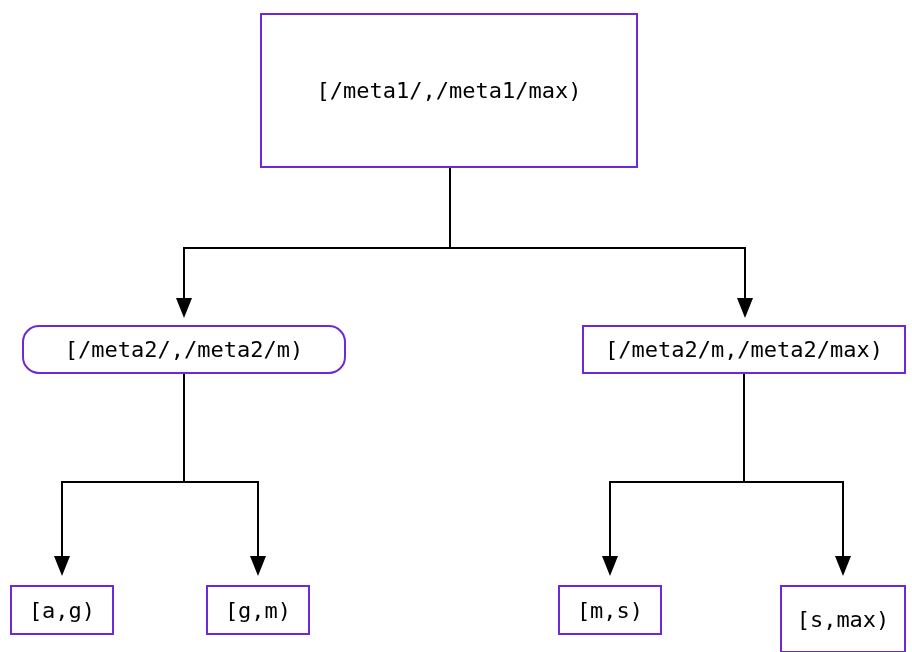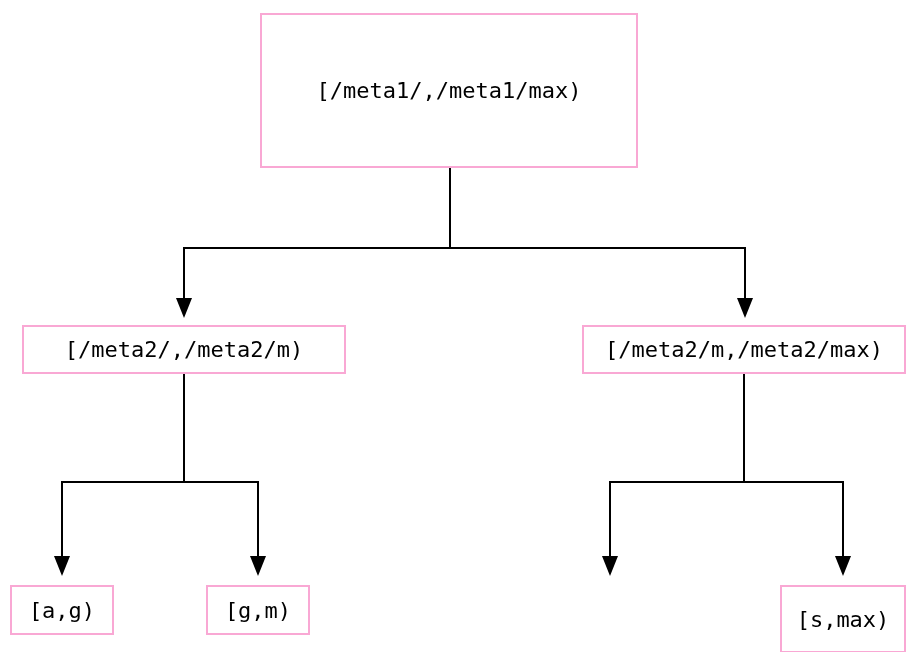--- a/index.html
+++ b/index.html
@@ -11,21 +11,21 @@
     position: relative;
     width: 912px;
     height: 652px;
     background: #ffffff;
     overflow: hidden;
     font-family: "DejaVu Sans Mono", "Liberation Mono", monospace;
   }
   .node {
     position: absolute;
     box-sizing: border-box;
-    border: 2px solid #f9a8d4;
+    border: 2px solid #6d28d9;
     background: #ffffff;
     color: #000000;
     display: flex;
     align-items: center;
     justify-content: center;
     font-size: 22px;
     font-weight: normal;
     white-space: nowrap;
     letter-spacing: 0;
   }
@@ -51,34 +51,35 @@
 
   <div class="node" style="left:260px; top:13px; width:378px; height:155px;">[/meta1/,/meta1/max)</div>
 
   <div class="vline" style="left:449px; top:168px; height:79px;"></div>
   <div class="hline" style="left:183px; top:247px; width:563px;"></div>
   <div class="vline" style="left:183px; top:247px; height:51px;"></div>
   <div class="vline" style="left:744px; top:247px; height:51px;"></div>
   <div class="arrow-down" style="left:176px; top:298px;"></div>
   <div class="arrow-down" style="left:737px; top:298px;"></div>
 
-  <div class="node" style="left:22px; top:325px; width:324px; height:49px;">[/meta2/,/meta2/m)</div>
+  <div class="node" style="left:22px; top:325px; width:324px; height:49px;border-radius:17px;">[/meta2/,/meta2/m)</div>
   <div class="node" style="left:582px; top:325px; width:324px; height:49px;">[/meta2/m,/meta2/max)</div>
 
   <div class="vline" style="left:183px; top:374px; height:107px;"></div>
   <div class="hline" style="left:61px; top:481px; width:198px;"></div>
   <div class="vline" style="left:61px; top:481px; height:75px;"></div>
   <div class="vline" style="left:257px; top:481px; height:75px;"></div>
   <div class="arrow-down" style="left:54px; top:556px;"></div>
   <div class="arrow-down" style="left:250px; top:556px;"></div>
 
   <div class="vline" style="left:743px; top:374px; height:107px;"></div>
   <div class="hline" style="left:609px; top:481px; width:235px;"></div>
   <div class="vline" style="left:609px; top:481px; height:75px;"></div>
   <div class="vline" style="left:842px; top:481px; height:75px;"></div>
   <div class="arrow-down" style="left:602px; top:556px;"></div>
   <div class="arrow-down" style="left:835px; top:556px;"></div>
 
   <div class="node" style="left:206px; top:585px; width:104px; height:50px;">[g,m)</div>
   <div class="node" style="left:10px; top:585px; width:104px; height:50px;">[a,g)</div>
+  <div class="node" style="left:558px; top:585px; width:104px; height:50px;">[m,s)</div>
   <div class="node" style="left:780px; top:585px; width:126px; height:68px;">[s,max)</div>
 
 </div>
 
 </body></html>

